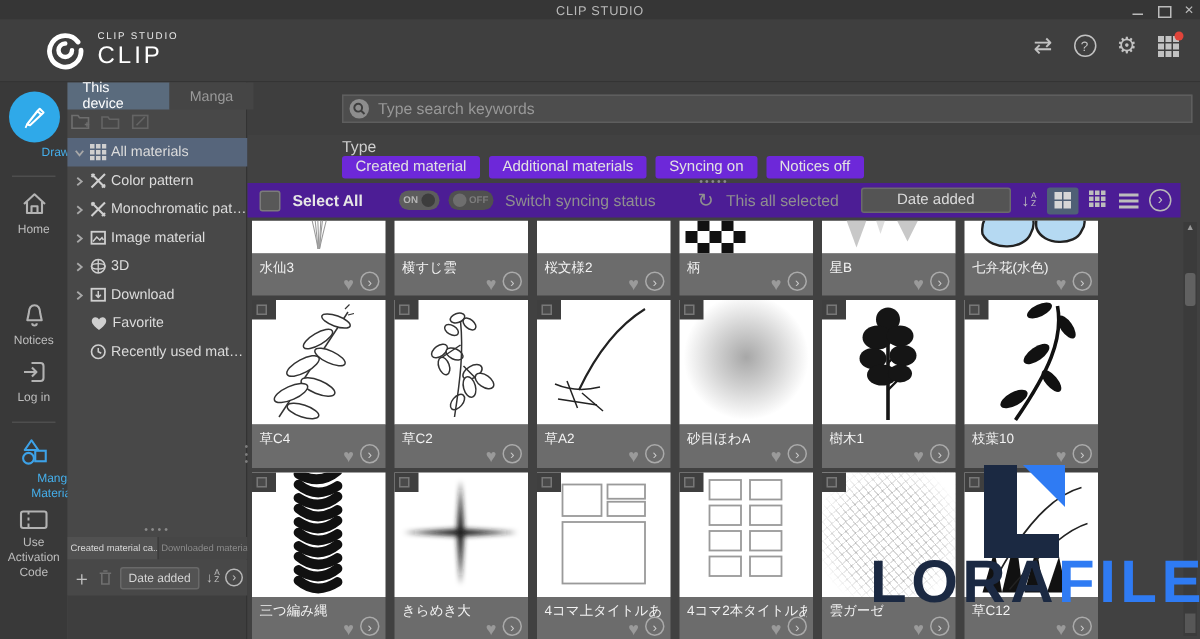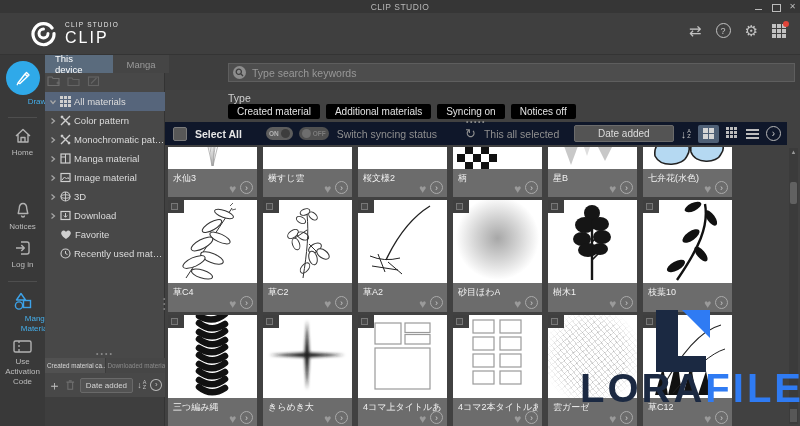--- a/index.html
+++ b/index.html
@@ -78,24 +78,24 @@
   #searchbar { position:absolute; left:63px; top:8px; right:5px; height:19px; background:#4d4d4d;
     border:1px solid #5e5e5e; display:flex; align-items:center; gap:6px; padding:0 4px; }
   .searchcircle { width:13px; height:13px; border-radius:50%; background:#8d8d8d; display:flex;
     align-items:center; justify-content:center; flex:none; }
   #searchinput { background:transparent; border:none; outline:none; color:#cfcfcf; font-size:10.5px;
     width:100%; font-family:"Liberation Sans",sans-serif; }
   #searchinput::placeholder { color:#989898; }
 
   #type-label { position:absolute; left:63px; top:37px; font-size:10.5px; color:#cfcfcf; }
   #filterrow { position:absolute; left:63px; top:49px; display:flex; gap:6px; }
-  .filterbtn { background:#000000; border-radius:2px; padding:2px 9px; font-size:10px; color:#e2e2e2;
+  .filterbtn { background:#6d28d9; border-radius:2px; padding:2px 9px; font-size:10px; color:#e2e2e2;
     cursor:pointer; white-space:nowrap; }
 
-  #mtoolbar { position:absolute; left:0; top:67px; width:622px; height:23px; background:#0f172a;
+  #mtoolbar { position:absolute; left:0; top:67px; width:622px; height:23px; background:#4c1d95;
     display:flex; align-items:center; }
   #mtoolbar .dots { position:absolute; left:50%; top:-4px; transform:translateX(-50%); font-size:7px;
     letter-spacing:1.5px; color:#8a8a8a; cursor:row-resize; }
   .cb { width:14px; height:14px; background:#585858; border:1px solid #7b7b7b; border-radius:2px;
     margin-left:8px; cursor:pointer; flex:none; }
   .selall { font-size:10.5px; font-weight:bold; color:#e6e6e6; margin-left:8px; white-space:nowrap; }
   .pill { height:13px; border-radius:7px; display:inline-flex; align-items:center; gap:2px;
     padding:0 3px; font-size:6.5px; font-weight:bold; cursor:pointer; flex:none; }
   .pill-on { background:#5d5d5d; color:#b5b5b5; margin-left:24px; }
   .pill-off { background:#505050; color:#7c7c7c; margin-left:6px; }
@@ -331,34 +331,20 @@
         <span class="tree-label">Monochromatic pattern</span>
       </div>
       <div class="tree-row">
         <span>
           <svg width="8" height="8" viewBox="0 0 8 8">
             <path d="M2.5,1.5 L5.5,4 L2.5,6.5" fill="none" stroke="#a8a8a8" stroke-width="1.2"></path>
           </svg>
         </span>
         <span>
           <svg width="11" height="11" viewBox="0 0 11 11">
-            <rect x="1" y="1" width="9" height="9" fill="none" stroke="#cfcfcf" stroke-width="1.2"></rect>
-            <path d="M5.5,1 V10 M1,4 H5.5" stroke="#cfcfcf" stroke-width="1"></path>
-          </svg>
-        </span>
-        <span class="tree-label">Manga material</span>
-      </div>
-      <div class="tree-row">
-        <span>
-          <svg width="8" height="8" viewBox="0 0 8 8">
-            <path d="M2.5,1.5 L5.5,4 L2.5,6.5" fill="none" stroke="#a8a8a8" stroke-width="1.2"></path>
-          </svg>
-        </span>
-        <span>
-          <svg width="11" height="11" viewBox="0 0 11 11">
             <rect x="1" y="1.5" width="9" height="8" fill="none" stroke="#cfcfcf" stroke-width="1.2"></rect>
             <path d="M2,8 l2.5,-3 2,2 1.5,-1.5 1,1.5" fill="none" stroke="#cfcfcf" stroke-width="1"></path>
           </svg>
         </span>
         <span class="tree-label">Image material</span>
       </div>
       <div class="tree-row">
         <span>
           <svg width="8" height="8" viewBox="0 0 8 8">
             <path d="M2.5,1.5 L5.5,4 L2.5,6.5" fill="none" stroke="#a8a8a8" stroke-width="1.2"></path>

